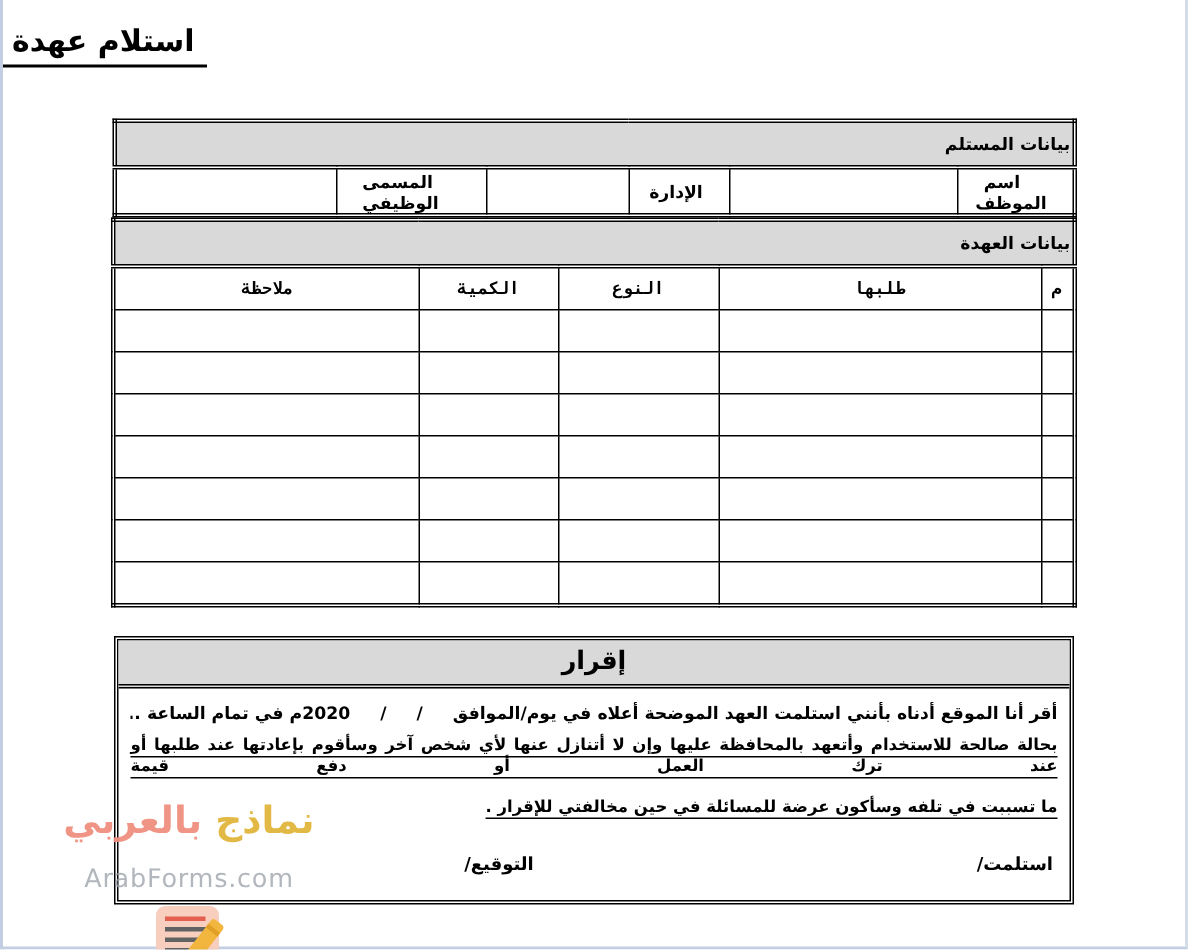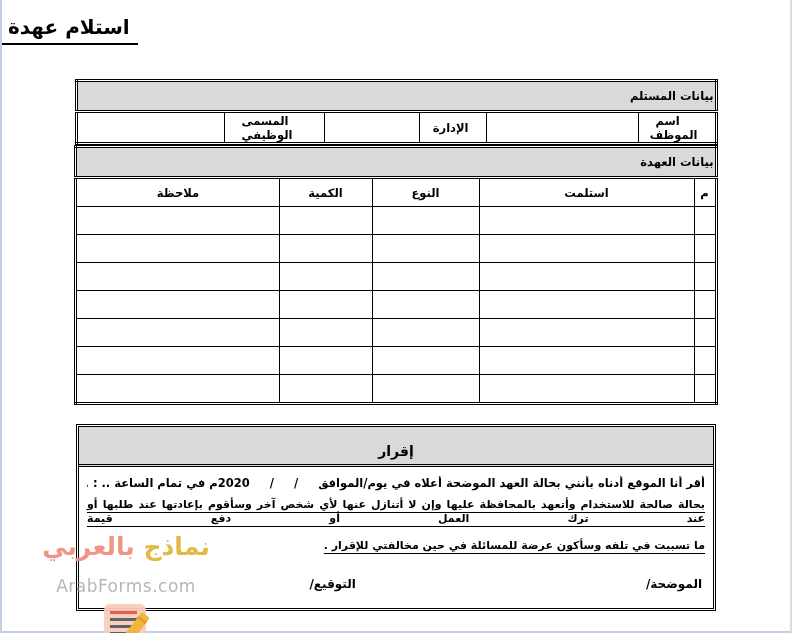--- a/index.html
+++ b/index.html
@@ -37,30 +37,30 @@
   td.sect{
     background:#d9d9d9;font-weight:bold;font-size:13.5px;
     height:26px;border-bottom:3px double #000 !important;
   }
   .t1{margin-top:42px;}
   .t1 tr.fields td{height:27px;}
   .t1 td.lbl{font-weight:bold;text-align:left;padding:0 17px;}
   .t1 td.val{background:#fff;}
 
   .t2{margin-top:17px;border-radius:14px;}
-  .t2 td.colh{height:25px;text-align:center;font-weight:bold;}
+  .t2 td.colh{height:25px;text-align:center;font-weight:bold;font-family:Liberation Mono, monospace;}
   .t2 tr.erow td{height:25px;}
 
   
   .decl{
     width:640px;margin:19px auto 0;border:3px double #000;box-sizing:border-box;
   }
   .decl-head{
-    background:#d9d9d9;text-align:center;font-weight:bold;font-size:14px;
-    padding:16px 0 5px;border-bottom:3px double #000;
+    background:#d9d9d9;text-align:center;font-weight:bold;font-size:17px;
+    padding:4px 0 5px;border-bottom:3px double #000;
   }
   .decl-body{padding:9px 8px 12px;font-size:11.5px;font-weight:bold;line-height:1.35;}
   .dl1{display:flex;justify-content:space-between;overflow:hidden;}
   .dl1 span{white-space:pre;}
   .u{text-decoration:underline;text-underline-offset:4px;text-decoration-thickness:1px;}
   .dl2{margin-top:6px;font-size:11px;text-align:justify;text-align-last:justify;}
   .dl3{margin-top:12px;font-size:11px;text-align:right;}
   .sig-row{position:relative;height:20px;margin-top:22px;font-size:12px;}
   .sig-recipient{position:absolute;right:3px;}
   .sig-signature{position:absolute;left:36%;}
@@ -119,21 +119,21 @@
       <col style="width:107px">
     <col style="width:93px">
       <col style="width:203px">
   </colgroup>
   <tbody>
     <tr>
       <td class="sect" colspan="5">بيانات العهدة</td>
     </tr>
     <tr>
       <td class="colh">م</td>
-      <td class="colh">استلمت</td>
+      <td class="colh">طلبها</td>
       <td class="colh">النوع</td>
       <td class="colh">الكمية</td>
       <td class="colh">ملاحظة</td>
     </tr>
 
   <tr class="erow">
     <td></td>
     <td></td>
     <td></td>
     <td></td>
@@ -187,27 +187,27 @@
     <td></td>
     <td></td>
   </tr>
 </tbody>
 </table>
 
 <div class="decl">
   <div class="decl-head">إقرار</div>
   <div class="decl-body">
     <div class="dl1">
-      <span>أقر أنا الموقع أدناه بأنني بحالة العهد الموضحة أعلاه في يوم/</span>
+      <span>أقر أنا الموقع أدناه بأنني استلمت العهد الموضحة أعلاه في يوم/</span>
       <span>الموافق     /     /     2020م في تمام الساعة .. : ..      ص/م</span>
     </div>
     <div class="dl2 u">بحالة صالحة للاستخدام وأتعهد بالمحافظة عليها وإن لا أتنازل عنها لأي شخص آخر وسأقوم بإعادتها عند طلبها أو عند ترك العمل أو دفع قيمة</div>
     <div class="dl3 u">ما تسببت في تلفه وسأكون عرضة للمسائلة في حين مخالفتي للإقرار .</div>
     <div class="sig-row">
-      <span class="sig-recipient">الموضحة/</span>
+      <span class="sig-recipient">استلمت/</span>
       <span class="sig-signature">التوقيع/</span>
     </div>
   </div>
 </div>
 
 <div class="watermark">
   <div class="wm-text">
     <div class="wm-brand">
       <span style="color: rgb(226, 182, 60);">نماذج</span>
       <span style="color: rgb(240, 144, 127);">بالعربي</span>

